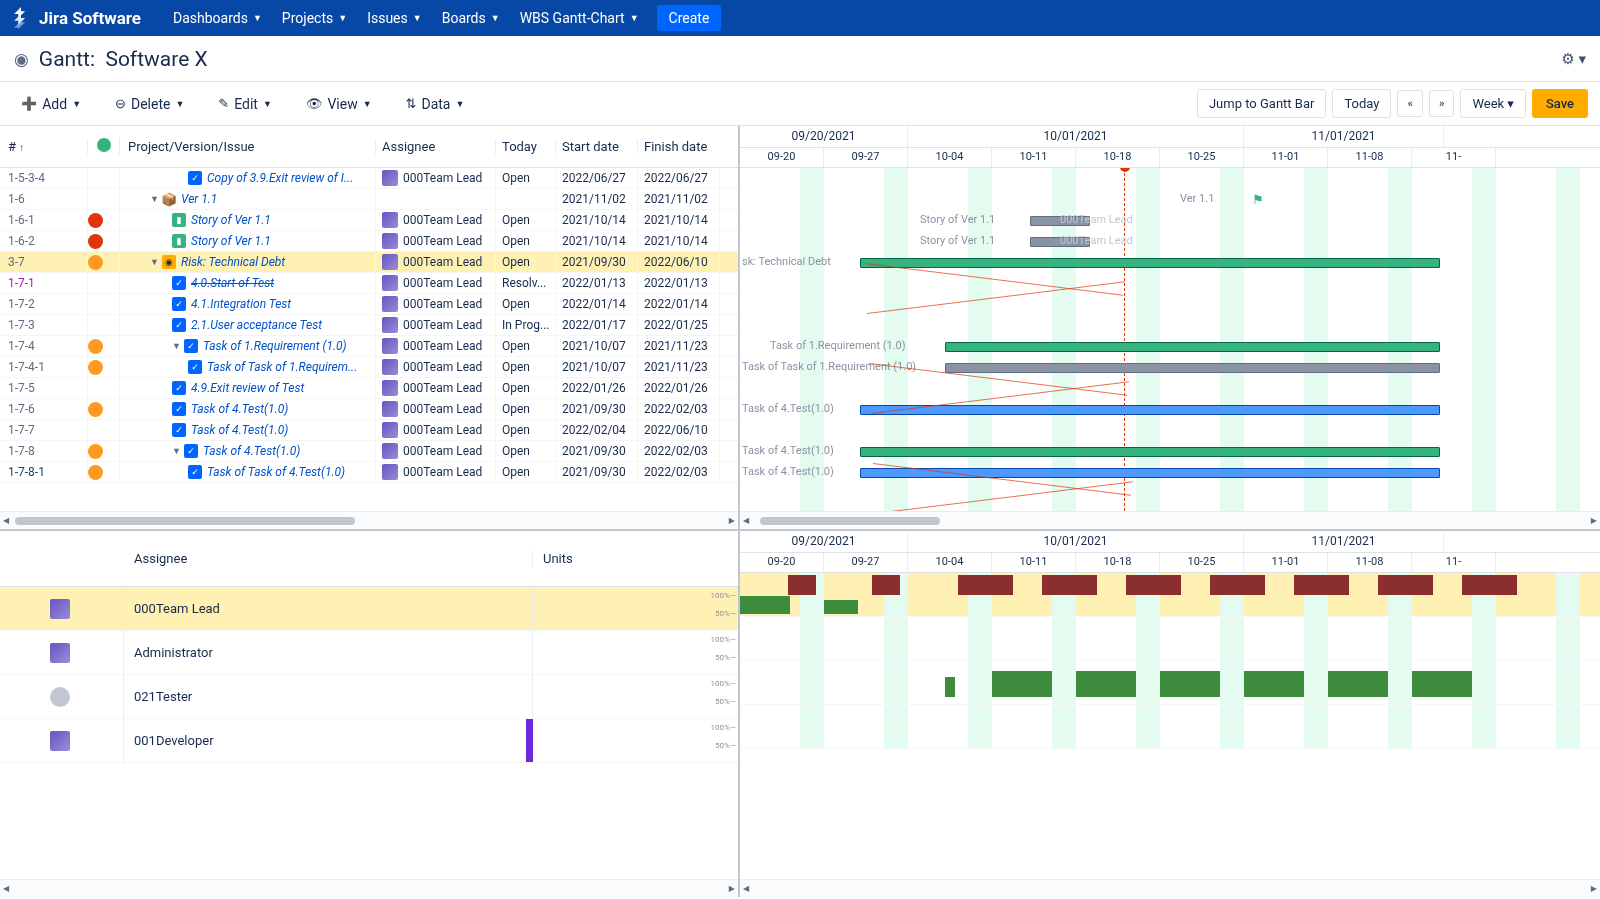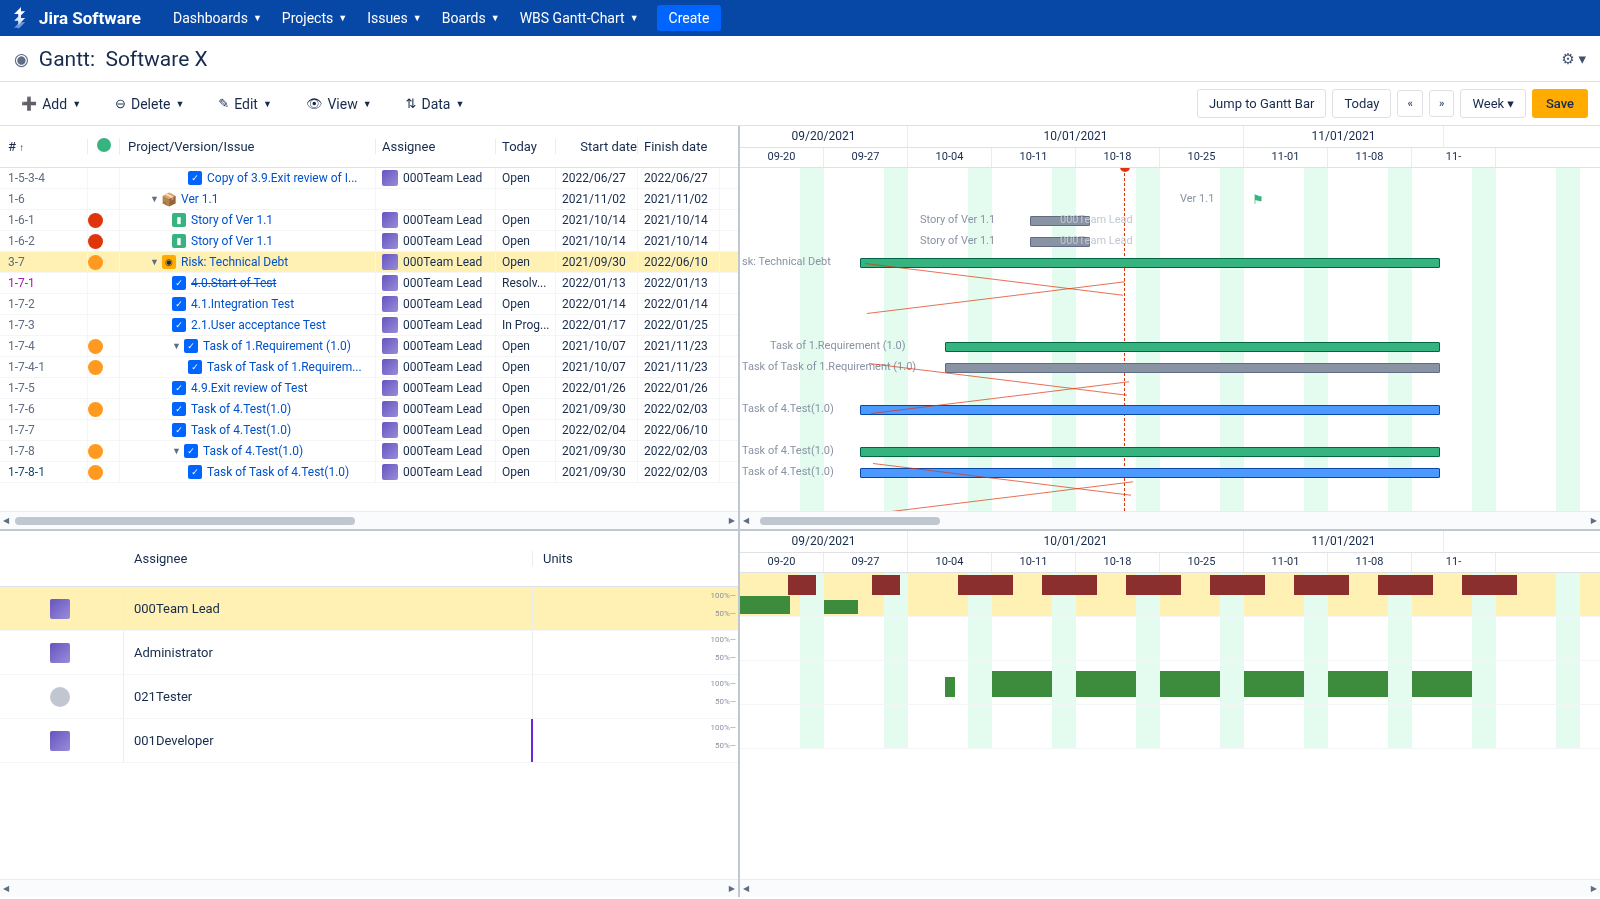--- a/index.html
+++ b/index.html
@@ -31,27 +31,27 @@
 .main { display: flex; height: 771px; }
 .leftpanel { width: 740px; display: flex; flex-direction: column; border-right: 2px solid #c1c7d0; }
 .rightpanel { flex: 1; display: flex; flex-direction: column; overflow: hidden; }
 .grid-wrap { flex: 0 0 405px; display: flex; flex-direction: column; border-bottom: 2px solid #c1c7d0; }
 .grid-header { height: 42px; border-bottom: 1px solid #dfe1e6; display: flex; align-items: center; background: #fff; font-size: 13px; color: #172b4d; }
 .col-num { width: 88px; padding-left: 8px; border-right: 1px solid #ebecf0; }
 .col-status-ic { width: 32px; text-align: center; border-right: 1px solid #ebecf0; }
 .col-issue { width: 256px; padding-left: 8px; border-right: 1px solid #ebecf0; }
 .col-assignee { width: 120px; padding-left: 6px; border-right: 1px solid #ebecf0; }
 .col-status { width: 60px; padding-left: 6px; border-right: 1px solid #ebecf0; }
-.col-start { width: 82px; padding-left: 6px; border-right: 1px solid #ebecf0; text-align: right; }
+.col-start { width: 82px; padding-left: 6px; border-right: 1px solid #ebecf0; }
 .col-finish { width: 82px; padding-left: 6px; }
 .grid-body { flex: 1; overflow: hidden; }
 .grow { display: flex; height: 21px; align-items: center; border-bottom: 1px solid #f4f5f7; font-size: 12px; white-space: nowrap; }
 .grow > div { height: 100%; display: flex; align-items: center; overflow: hidden; text-overflow: ellipsis; border-right: 1px solid #f4f5f7; }
 .grow.hl { background: #fff0b3; }
-.link { color: #0052cc; cursor: pointer; }
+.link { color: #0052cc; cursor: pointer; font-style: italic; }
 .link.strike { text-decoration: line-through; }
 .avicon { width: 16px; height: 16px; border-radius: 2px; background: linear-gradient(135deg,#6554c0,#998dd9); margin-right: 5px; flex-shrink: 0; }
 .typeicon { width: 14px; height: 14px; border-radius: 2px; margin-right: 5px; flex-shrink: 0; display: inline-flex; align-items: center; justify-content: center; color: #fff; font-size: 9px; }
 .ti-task { background: #0065ff; }
 .ti-story { background: #36b37e; }
 .ti-risk { background: #ffab00; color: #172b4d; }
 .ti-ver { background: transparent; color: #ff8b00; font-size: 13px; }
 .expand { width: 12px; color: #5e6c84; cursor: pointer; font-size: 9px; }
 .status-dot { width: 15px; height: 15px; border-radius: 50%; }
 .sd-green { background: #36b37e; }
@@ -483,21 +483,21 @@
     <div class="res-col2" style="height:100%;display:flex;align-items:center;border-right:1px solid #ebecf0">021Tester</div>
     <div class="res-col3" style="height:100%;position:relative">
       <span class="pct-label" style="top:4px">100%—</span>
       <span class="pct-label" style="top:22px">50%—</span>
     </div>
           </div>
           <div class="res-row">
     <div class="res-col1" style="height:100%;display:flex;align-items:center;border-right:1px solid #ebecf0">
               <div class="res-av" style="background:linear-gradient(135deg,#6554c0,#998dd9)"></div>
             </div>
-    <div class="res-col2" style="height:100%;display:flex;align-items:center;border-right:2px solid #6d28d9">001Developer</div>
+    <div class="res-col2" style="height:100%;display:flex;align-items:center;border-right:7px solid #6d28d9">001Developer</div>
     <div class="res-col3" style="height:100%;position:relative">
       <span class="pct-label" style="top:4px">100%—</span>
       <span class="pct-label" style="top:22px">50%—</span>
     </div>
           </div>
         </div>
       <div style="flex:1"></div>
       <div class="hscroll"></div>
     </div>
   </div>

